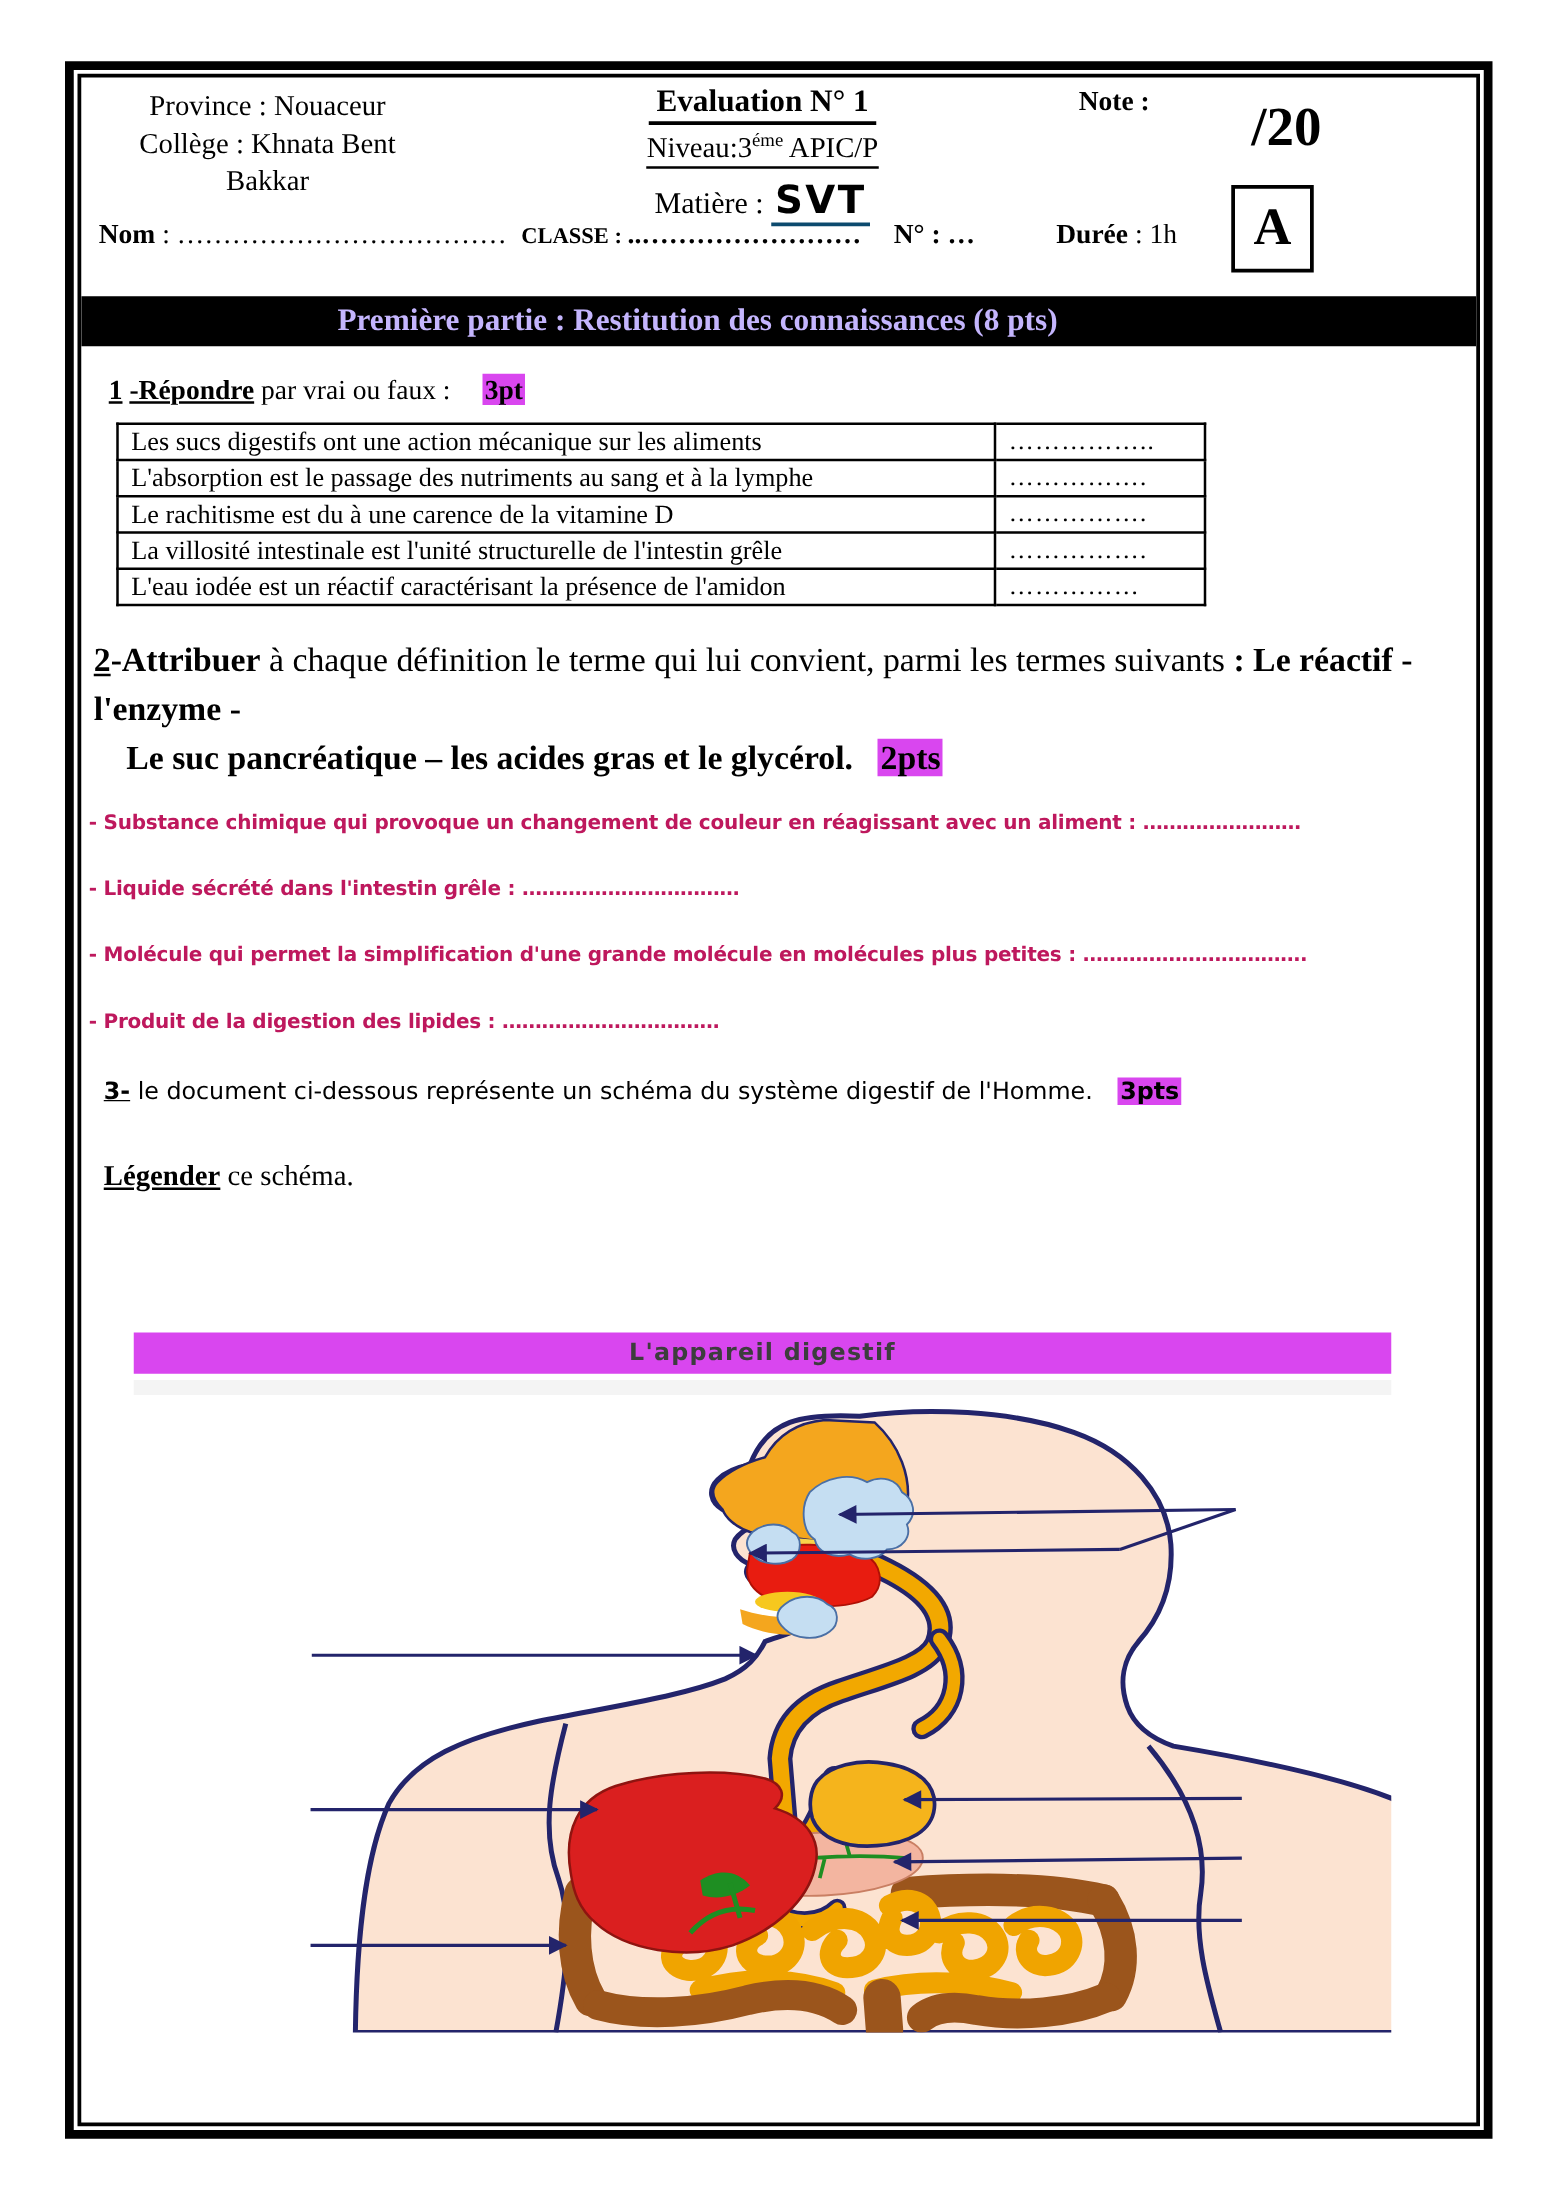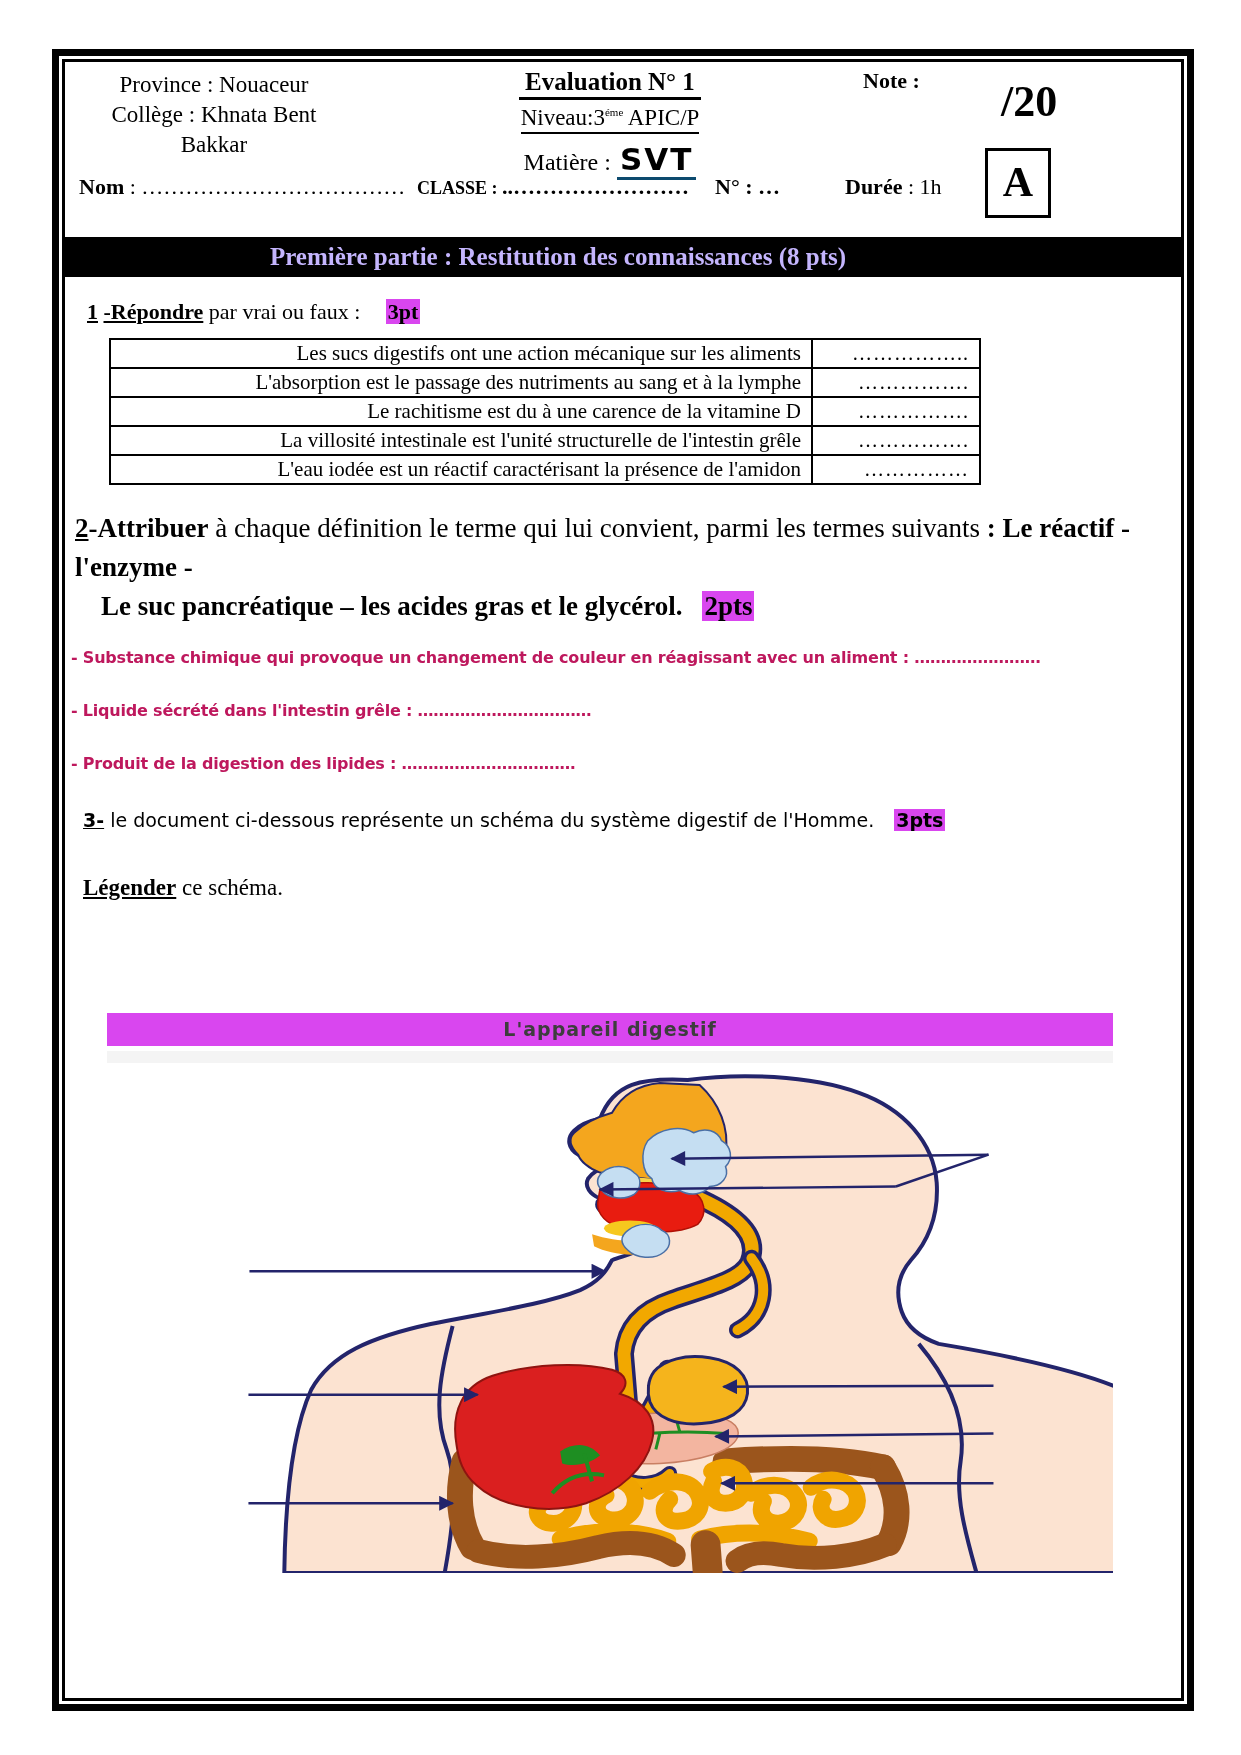--- a/index.html
+++ b/index.html
@@ -8,21 +8,21 @@
   .page{position:absolute;left:52px;top:49px;width:1122px;height:1642px;border:7px solid #000;padding:3px;box-sizing:content-box;background:#fff;}
   .inner{border:3px solid #000;width:100%;height:100%;box-sizing:border-box;position:relative;overflow:hidden;background:#fff;}
 
   
   .hdr{position:relative;height:175px;}
   .prov{position:absolute;left:14px;top:8px;width:270px;font-size:23px;line-height:1.3;text-align:center;}
   .titles{position:absolute;left:330px;top:6px;width:430px;text-align:center;}
   .t1{font-size:25px;font-weight:bold;display:inline-block;border-bottom:3px solid #000;padding:0 6px 1px 6px;}
   .t2{font-size:23px;margin-top:5px;}
   .t2 .u{display:inline-block;border-bottom:2px solid #000;padding-bottom:1px;}
-  sup{font-size:11px;}
+  sup{font-size:15px;}
   .t3{font-size:24px;margin-top:7px;}
   .svt{font-family:"DejaVu Sans",sans-serif;font-size:31px;font-weight:900;letter-spacing:2px;border-bottom:3px solid #0c4a6e;padding:0 3px;}
   .note{position:absolute;left:798px;top:6px;font-size:22px;font-weight:bold;text-align:center;}
   .score{position:absolute;left:936px;top:14px;font-size:44px;font-weight:bold;}
   .abox{position:absolute;left:920px;top:86px;width:60px;height:64px;border:3px solid #000;
         font-size:42px;font-weight:bold;text-align:center;line-height:62px;}
   .nomrow{position:absolute;left:0;top:112px;width:100%;font-size:22px;}
   .nom{position:absolute;left:14px;} .classe{position:absolute;left:352px;}
   .classe .lbl{font-size:18px;font-weight:bold;} .classe .dts{font-weight:bold;}
   .numero{position:absolute;left:650px;font-weight:bold;}
@@ -30,21 +30,21 @@
   .bld{font-weight:bold;}
 
   
   .banner{height:40px;background:#000;color:#c4b5fd;font-size:25px;font-weight:bold;
           text-align:center;line-height:40px;padding-right:130px;}
 
   
   .q1{margin:22px 0 0 22px;font-size:22px;}
   .bu{font-weight:bold;text-decoration:underline;}
   .hl{background:#d946ef;font-weight:bold;margin-left:20px;padding:0 2px;}
-  table.tf{margin:13px 0 0 44px;border-collapse:collapse;width:872px;font-size:21px;text-align:right;}
+  table.tf{margin:13px 0 0 28px;border-collapse:collapse;width:872px;font-size:21px;}
   table.tf td{border:2px solid #000;padding:0 10px;height:27px;}
   td.ans{width:146px;font-size:20px;letter-spacing:1px;}
 
   
   .q2{margin:24px 0 0 10px;font-size:27px;line-height:1.45;width:1102px;}
   .q2 .l2{display:block;margin-left:26px;font-weight:bold;}
   .def{margin:22px 0 0 6px;font-family:"DejaVu Sans",sans-serif;font-weight:bold;font-size:16px;
        white-space:nowrap;letter-spacing:-0.2px;color:#be185d;}
   .def + .def{margin-top:34px;}
 
@@ -120,20 +120,21 @@
             </tr>
     </tbody>
         </table>
 
     <div class="q2">
       <span class="bu">2</span><span class="bld">-Attribuer</span><span> à chaque définition le terme qui lui convient, parmi les termes suivants </span><span class="bld">: Le réactif - l'enzyme -</span>
       <span class="l2"><span>Le suc pancréatique – les acides gras et le glycérol.</span><span class="hl">2pts</span></span>
     </div>
     <div class="def">- Substance chimique qui provoque un changement de couleur en réagissant avec un aliment : ……………………</div>
     <div class="def">- Liquide sécrété dans l'intestin grêle : ……………………………</div>
+    <div class="def">- Molécule qui permet la simplification d'une grande molécule en molécules plus petites : …………………………….</div>
     <div class="def">- Produit de la digestion des lipides : ……………………………</div>
 
     <div class="q3">
       <span class="bu">3-</span><span> le document ci-dessous représente un schéma du système digestif de l'Homme.</span><span class="hl">3pts</span>
     </div>
 
     <div class="legend">
       <span class="bu">Légender</span><span> ce schéma.</span>
     </div>
 

